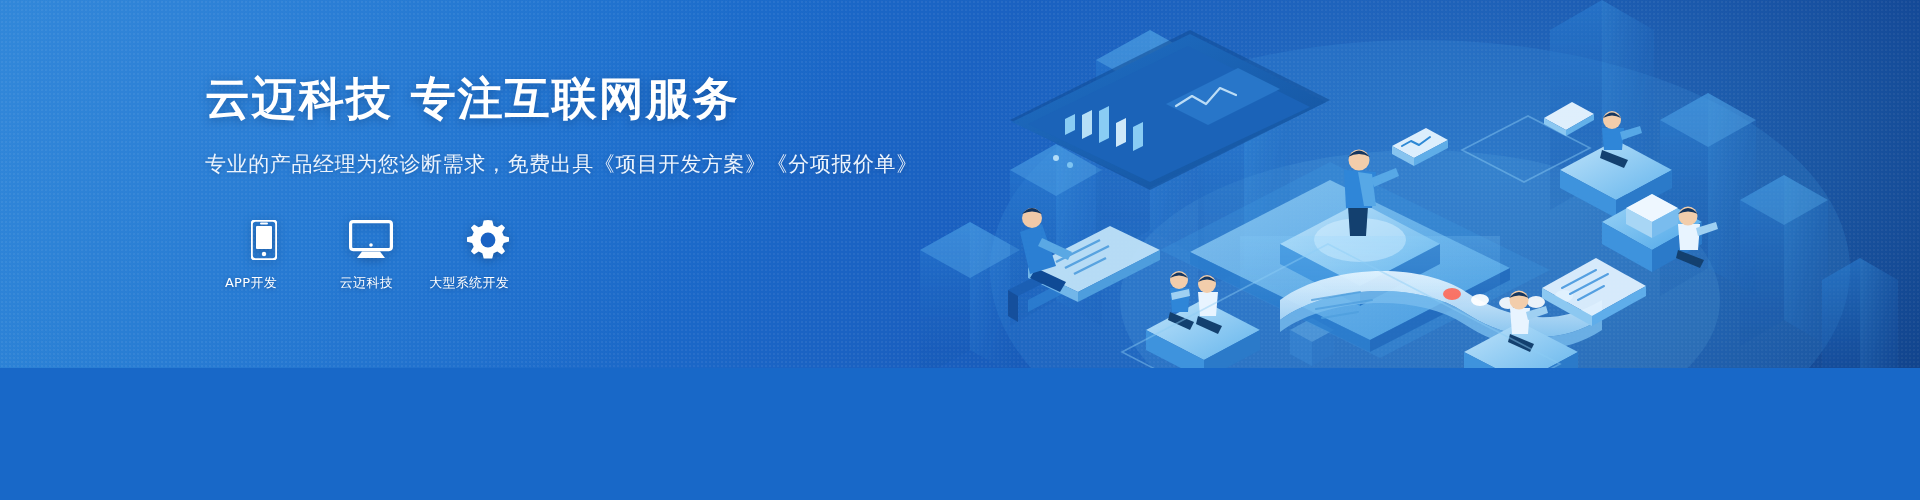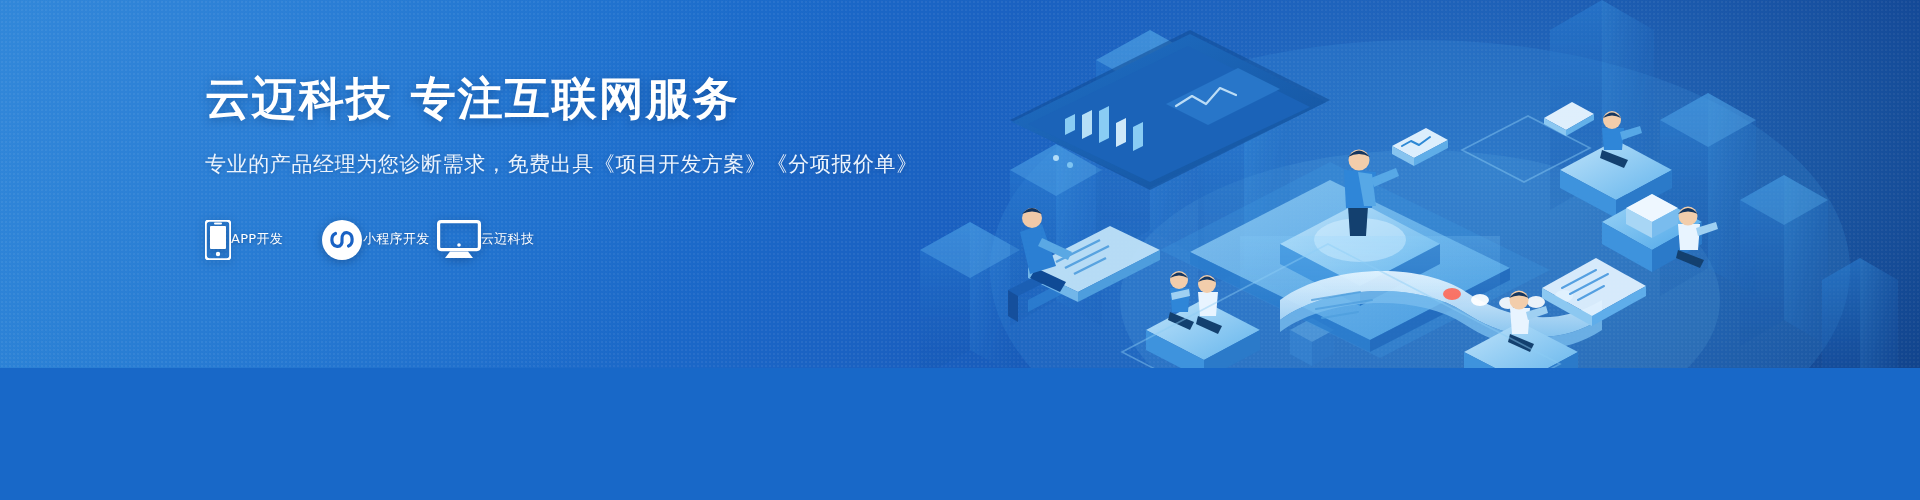--- a/index.html
+++ b/index.html
@@ -64,22 +64,22 @@
 
   
   .services{
     margin-top:36px;
     display:flex;
     align-items:flex-start;
     gap:44px;
   }
   .service{
     width:72px;
-    display:flex; flex-direction:row;
-    align-items:flex-start;
+    display:flex; flex-direction:column;
+    align-items:flex-end;
     cursor:pointer;
   }
   .service .glyph{
     height:44px;
     display:flex; align-items:center; justify-content:center;
   }
   .service .glyph svg{ display:block; filter:drop-shadow(0 2px 5px rgba(5,35,80,.35)); }
   .service .caption{
     margin-top:12px;
     font-family:"DejaVu Sans","Liberation Sans",sans-serif;
@@ -406,39 +406,43 @@
           <svg width="26" height="40" viewBox="0 0 26 40" xmlns="http://www.w3.org/2000/svg">
             <rect x="0.5" y="0.5" width="25" height="39" rx="4" ry="4" fill="none" stroke="#ffffff" stroke-width="2.6"></rect>
             <rect x="5" y="6" width="16" height="23" rx="1" fill="#ffffff"></rect>
             <rect x="9" y="2.6" width="8" height="2" rx="1" fill="#ffffff"></rect>
             <circle cx="13" cy="34" r="2.2" fill="#ffffff"></circle>
           </svg>
         </span>
         <span class="caption">APP开发</span>
       </div>
 
-      <div class="service">
-        <span class="glyph">
-          <svg width="42" height="42" viewBox="0 0 42 42" xmlns="http://www.w3.org/2000/svg">
-            <circle cx="21" cy="21" r="20" fill="#ffffff"></circle>
-            <path d="M14.5 14.5 C9.5 16.5 9.5 26 15.5 27.3 C20 28.2 21.5 24 21 20.5
-                     C20.5 16.5 22.5 13 26.5 13.8 C32.5 15 32.5 25 27.5 27" fill="none" stroke="#1a62c4" stroke-width="3.2" stroke-linecap="round" stroke-linejoin="round"></path>
-          </svg>
-        </span>
-        <span class="caption">小程序开发</span>
-      </div>
 
 
       <div class="service">
         <span class="glyph">
           <svg width="44" height="40" viewBox="0 0 44 40" xmlns="http://www.w3.org/2000/svg">
             <rect x="1.6" y="1.6" width="40.8" height="28" rx="2.5" fill="none" stroke="#ffffff" stroke-width="3.2"></rect>
             <circle cx="22" cy="25" r="1.8" fill="#ffffff"></circle>
             <path d="M13 31.5 L31 31.5 L36 38 L8 38 Z" fill="#ffffff"></path>
           </svg>
         </span>
         <span class="caption">云迈科技</span>
       </div>
 
+      <div class="service">
+        <span class="glyph">
+          <svg width="42" height="42" viewBox="0 0 42 42" xmlns="http://www.w3.org/2000/svg">
+            <path d="M21 0.5 L25.4 1.1 L26.8 6.5 L30.6 8.1 L35.3 5.2 L38.6 8.5
+                     L35.7 13.2 L37.3 17 L42.7 18.4 L42.7 22.8 L37.3 24.2 L35.7 28
+                     L38.6 32.7 L35.3 36 L30.6 33.1 L26.8 34.7 L25.4 40.1 L21 40.1
+                     L16.6 40.1 L15.2 34.7 L11.4 33.1 L6.7 36 L3.4 32.7 L6.3 28
+                     L4.7 24.2 L-0.7 22.8 L-0.7 18.4 L4.7 17 L6.3 13.2 L3.4 8.5
+                     L6.7 5.2 L11.4 8.1 L15.2 6.5 L16.6 1.1 Z" fill="#ffffff" transform="translate(0,0.5) scale(0.97) translate(0.6,0)"></path>
+            <circle cx="21" cy="21" r="7.4" fill="#1a62c4"></circle>
+          </svg>
+        </span>
+        <span class="caption">大型系统开发</span>
+      </div>
 
     </div>
   </div>
 </div>
 
 </body></html>

